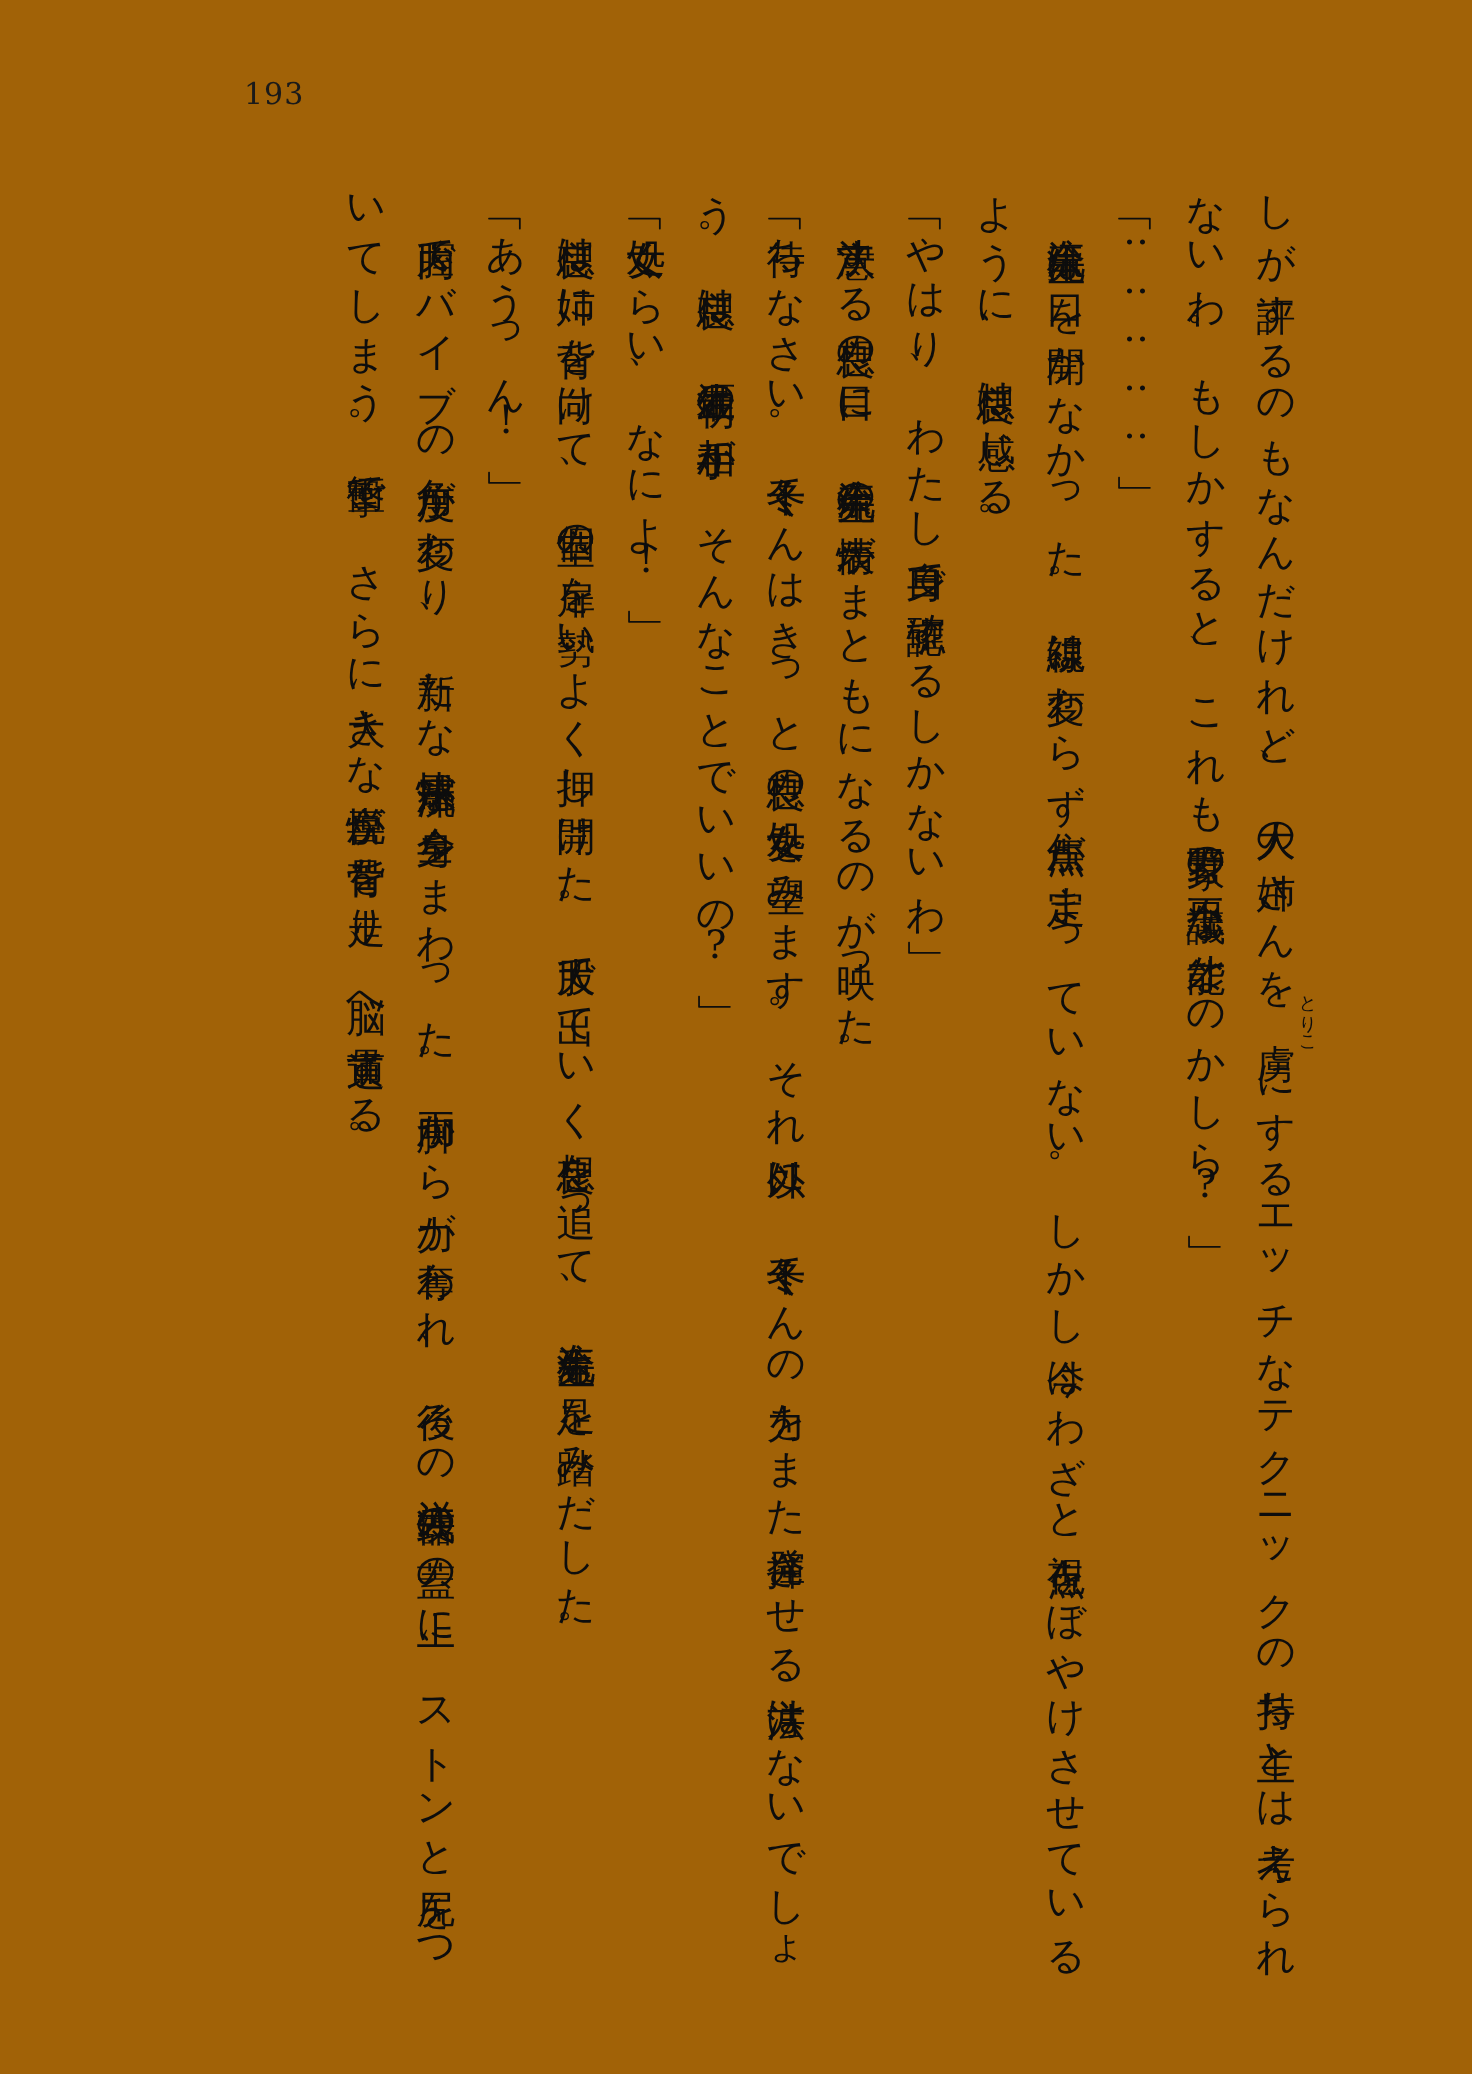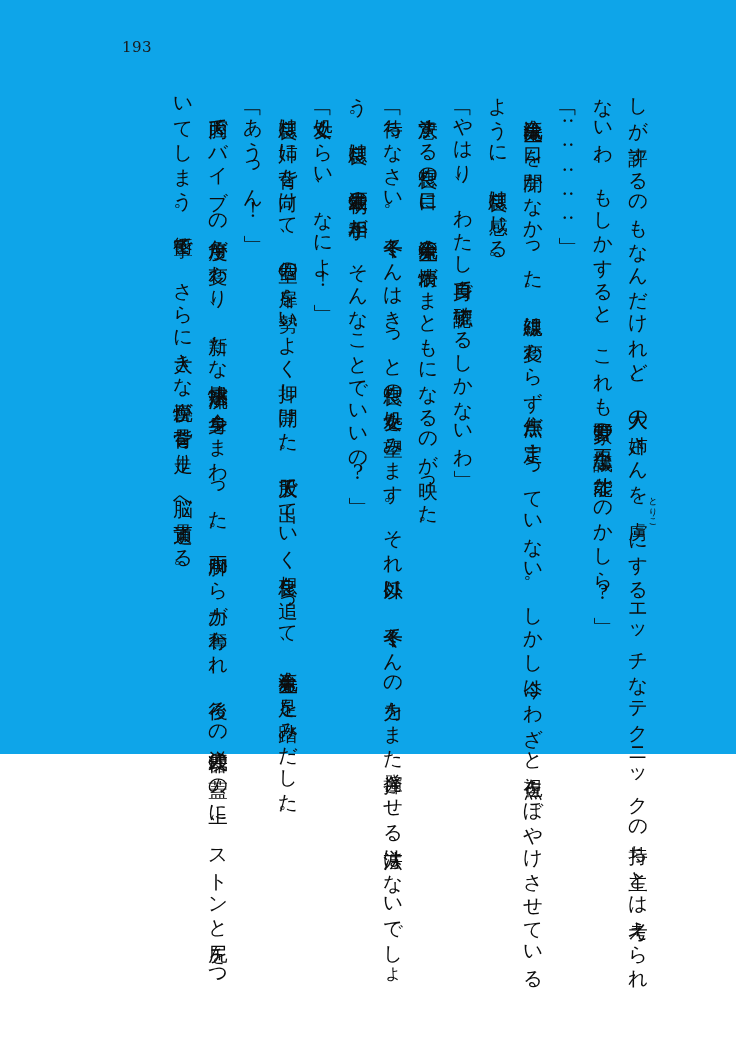--- a/index.html
+++ b/index.html
@@ -10,22 +10,22 @@
   body {
     width: 736px;
     height: 1037px;
     overflow: hidden;
     font-family: "DejaVu Serif", "Liberation Serif", serif;
     color: #000000;
   }
   .page {
     position: relative;
     width: 736px;
-    height: 754px;
-    background: #0ea5e9;
+    height: 1037px;
+    background: #a16207;
   }
   .page-number {
     position: absolute;
     top: 38px;
     left: 122px;
     font-size: 15px;
     font-family: "DejaVu Serif", "Liberation Serif", serif;
     letter-spacing: 0.5px;
     color: #1a1a1a;
   }

